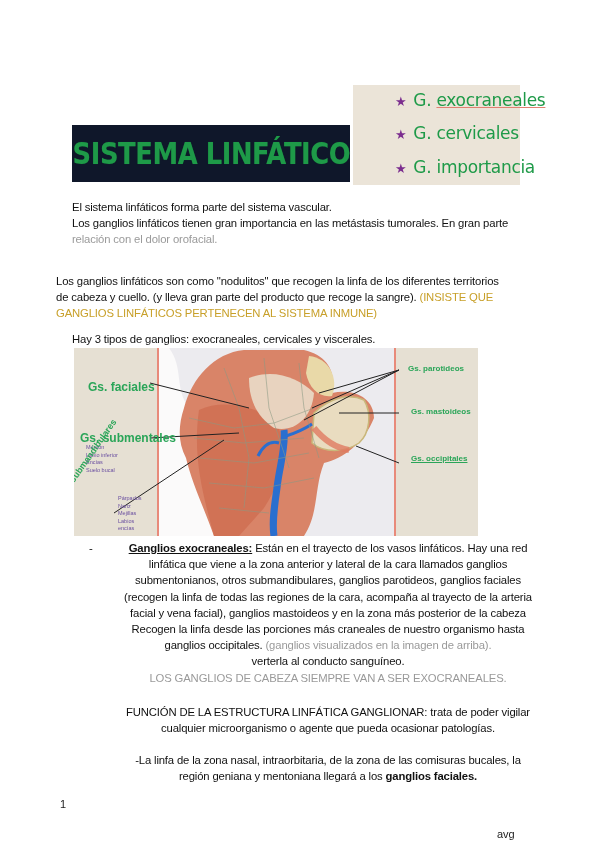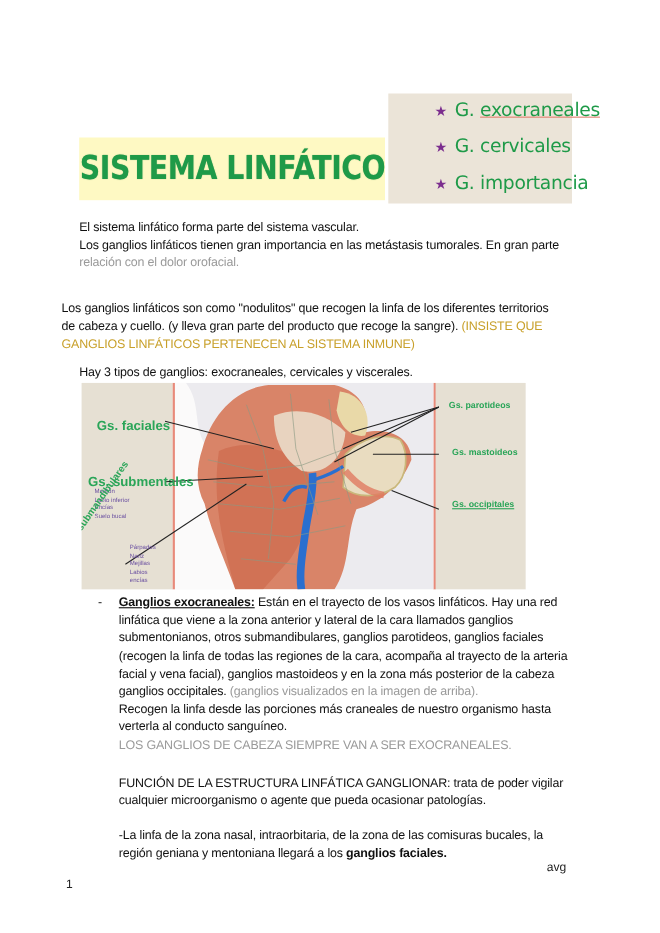--- a/index.html
+++ b/index.html
@@ -6,41 +6,41 @@
   body { width:600px; height:848px; position:relative; overflow:hidden;
          font-family:"Liberation Sans", sans-serif; color:#111; }
   .abs { position:absolute; }
   .txt { font-size:11.3px; line-height:16.2px; letter-spacing:-0.15px; }
   .gray { color:#9a9a9a; }
   .gold { color:#c8a02a; }
   .b { font-weight:bold; }
   .u { text-decoration:underline; }
 
   
-  .title-box { left:72px; top:125px; width:278px; height:57px; background:#fef9c3;
+  .title-box { left:72px; top:125px; width:278px; height:57px; background:#0f172a;
     display:flex; align-items:center; justify-content:center; }
   .title-box span { color:#1e9a48; font-weight:bold; font-size:30px; letter-spacing:-0.5px;
     font-family:"DejaVu Sans", sans-serif; transform:scaleX(0.86); display:inline-block; white-space:nowrap;
     text-shadow:0 0 1px rgba(20,120,50,0.5); }
   .bul-box { left:353px; top:85px; width:167px; height:100px; background:#ebe4d8; }
   .bul { position:absolute; left:6px; font-size:17px; color:#1e9a48;
     font-family:"DejaVu Sans", sans-serif; white-space:nowrap; letter-spacing:-0.3px;margin-left:36px; }
   .bul .star { color:#7b2d8e; font-size:13px; margin-right:7px; }
   .bul .ul { text-decoration:underline; text-decoration-color:#e08070; }
 
   
   .fig { left:74px; top:348px; width:404px; height:188px; background:#fbfafa; overflow:hidden; }
   .panel-l { left:0; top:0; width:83px; height:188px; background:#e6e0d3; }
   .panel-r { left:321px; top:0; width:83px; height:188px; background:#e6e0d3; }
   .vline-l { left:83px; top:0; width:2px; height:188px; background:#e88a7a; }
   .vline-r { left:320px; top:0; width:2px; height:188px; background:#e88a7a; }
   .glabel { position:absolute; color:#2aa558; font-size:12px; white-space:nowrap; font-weight:bold; }
   .plabel { position:absolute; color:#6a4fa0; font-size:5.5px; line-height:7.5px; white-space:nowrap; }
 
-  .footer-avg { left:497px; top:783px; font-size:11px; color:#222; }
+  .footer-avg { left:497px; top:828px; font-size:11px; color:#222; }
   .footer-page { left:60px; top:798px; font-size:11px; color:#222; }
 </style>
 </head>
 <body>
 
 <div class="abs title-box">
   <span>SISTEMA LINFÁTICO</span>
 </div>
 
 <div class="abs bul-box">
@@ -49,21 +49,21 @@
   </div>
   <div class="bul" style="top:38px;">
     <span class="star">★</span><span>G. </span><span>cervicales</span>
   </div>
   <div class="bul" style="top:72px;">
     <span class="star">★</span><span>G. </span><span>importancia</span>
   </div>
 </div>
 
 <div class="abs txt" style="left:72px; top:199px; width:470px;">
-  <div>El sistema linfático forma parte del sistema vascular.</div>
+  <div>El sistema linfáticos forma parte del sistema vascular.</div>
   <div>Los ganglios linfáticos  tienen gran importancia en las metástasis tumorales. En gran parte</div>
   <div class="gray">relación con el dolor orofacial.</div>
 </div>
 
 <div class="abs txt" style="left:56px; top:273px; width:470px;">
   <div>Los ganglios linfáticos son como "nodulitos" que recogen la linfa de los diferentes territorios</div>
   <div><span>de cabeza y cuello. (y lleva gran parte del producto que recoge la sangre).</span><span class="gold"> (INSISTE QUE</span></div>
   <div class="gold">GANGLIOS LINFÁTICOS PERTENECEN AL SISTEMA INMUNE)</div>
 </div>
 
@@ -130,28 +130,28 @@
     <div>Mejillas</div>
     <div>Labios</div>
     <div>encías</div>
   </div>
   <div class="glabel" style="left:334px; top:16px; font-size:8px;">Gs. parotideos</div>
   <div class="glabel" style="left:337px; top:59px; font-size:8px;">Gs. mastoideos</div>
   <div class="glabel" style="left:337px; top:106px; font-size:8px;text-decoration:underline;">Gs. occipitales</div>
 </div>
 
 <div class="abs txt" style="left:89px; top:540px;">-</div>
-<div class="abs txt" style="left:108px; top:540px; width:440px;">
+<div class="abs txt" style="left:108px; top:540px; width:440px;text-align:center;">
   <div><span class="b u">Ganglios exocraneales:</span><span> Están en el trayecto de los vasos linfáticos. Hay una red</span></div>
   <div>linfática que viene a la zona anterior y lateral de la cara llamados ganglios</div>
   <div>submentonianos, otros submandibulares, ganglios parotideos, ganglios faciales</div>
   <div>(recogen la linfa de todas las regiones de la cara, acompaña al trayecto de la arteria</div>
   <div>facial y vena facial), ganglios mastoideos y en la zona más posterior de la cabeza</div>
+  <div> Recogen la linfa desde las porciones más craneales de nuestro organismo hasta</div>
   <div><span>ganglios occipitales.</span><span class="gray"> (ganglios visualizados en la imagen de arriba).</span></div>
-  <div> Recogen la linfa desde las porciones más craneales de nuestro organismo hasta</div>
   <div>verterla al conducto sanguíneo.</div>
   <div class="gray"> LOS GANGLIOS DE CABEZA SIEMPRE VAN A SER EXOCRANEALES.</div>
 
   <div style="height:18px;"></div>
   <div>FUNCIÓN DE LA ESTRUCTURA LINFÁTICA GANGLIONAR: trata de poder vigilar</div>
   <div>cualquier microorganismo o agente que pueda ocasionar patologías.</div>
 
   <div style="height:16px;"></div>
   <div>-La linfa de la zona nasal, intraorbitaria, de la zona de las comisuras bucales, la</div>
   <div><span>región geniana y mentoniana llegará a los </span><span class="b">ganglios faciales.</span></div>

